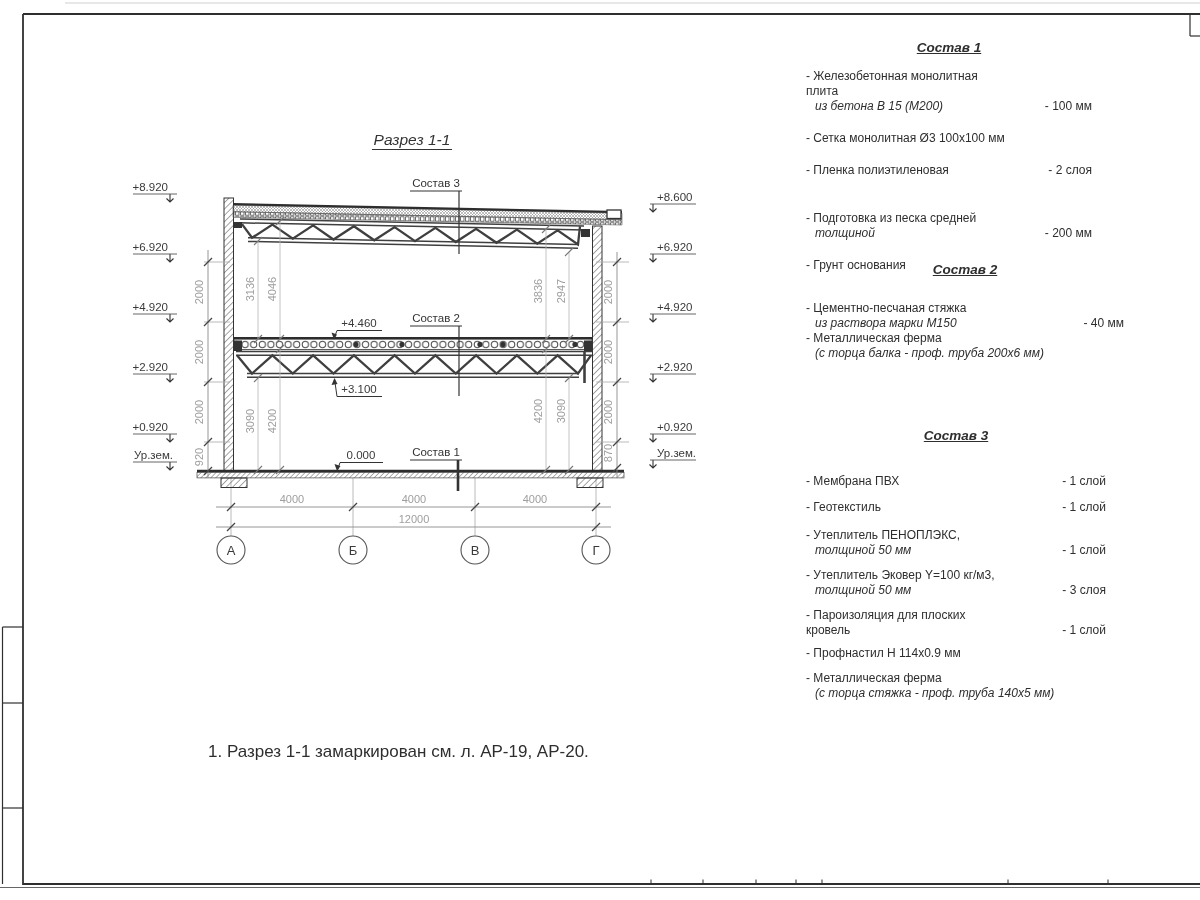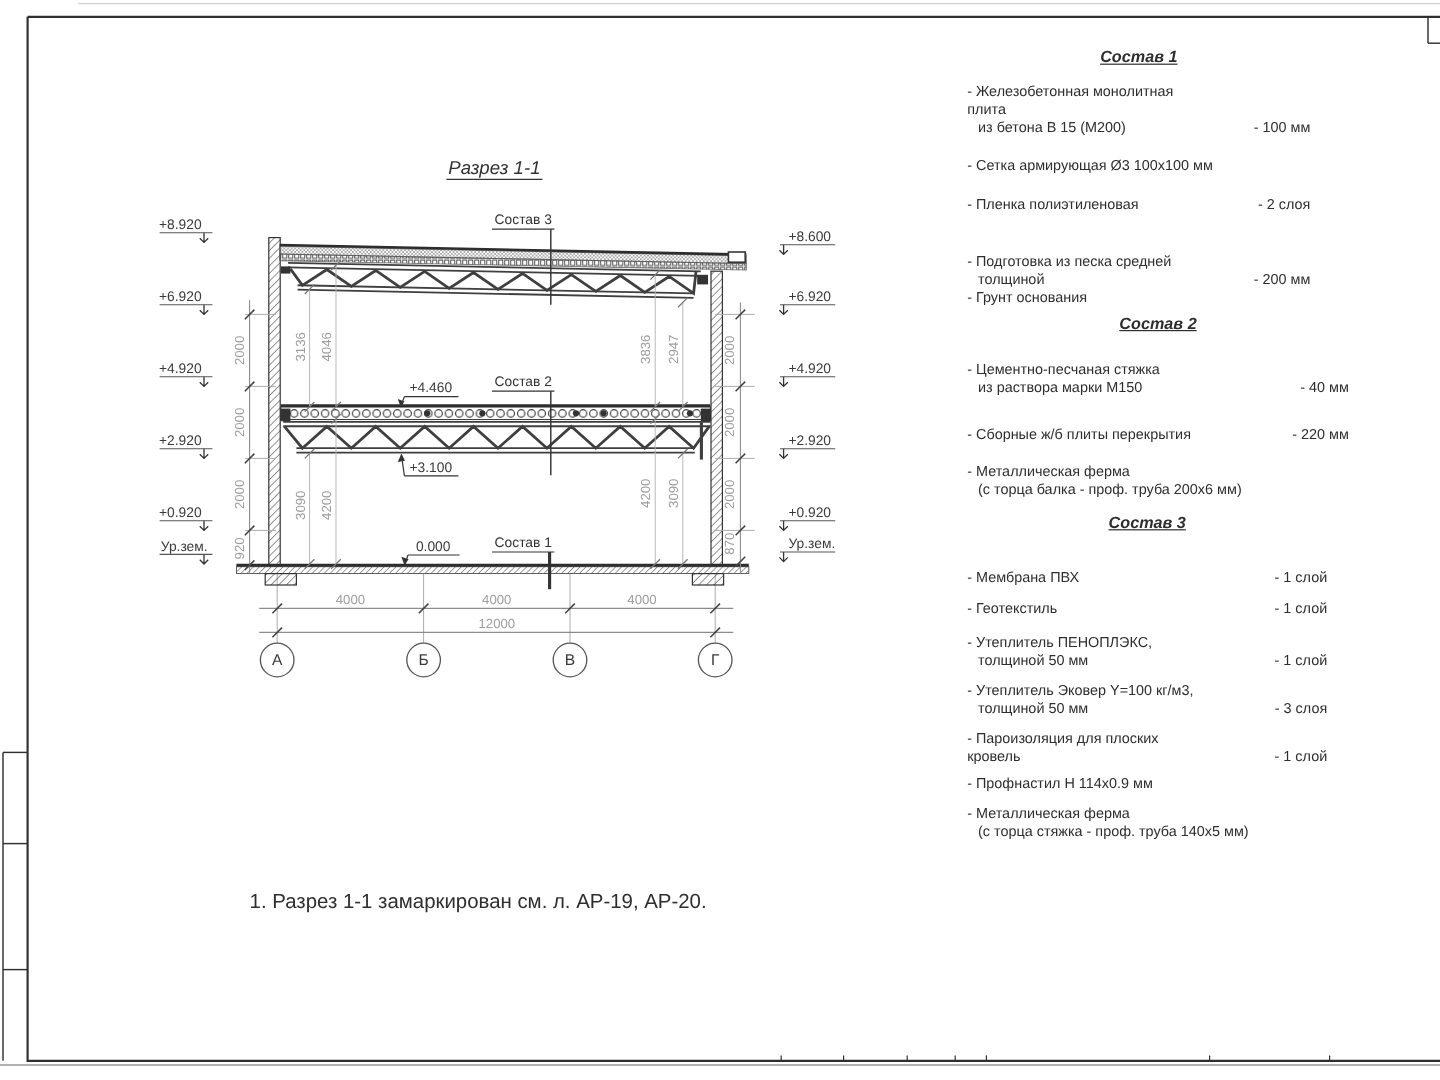--- a/index.html
+++ b/index.html
@@ -11,21 +11,21 @@
   .ttl{font-size:15.5px;font-style:italic;}
   .lbl{font-size:11.5px;}
   .elev{font-size:11.5px;fill:#3a3a3a;}
   .dim{font-size:11px;fill:#9e9e9e;}
   .ax{font-size:13px;fill:#3a3a3a;}
   
   .complist{position:absolute;color:#2e2e2e;font-size:12px;line-height:15px;}
   .complist h3{margin:0;font-size:13.5px;font-style:italic;font-weight:bold;
                text-align:center;text-decoration:underline;}
   .citem{display:flex;justify-content:space-between;align-items:flex-end;gap:42px;}
-  .ctext .l2{padding-left:9px;}
+  .ctext .l2{padding-left:9px;font-style:italic;}
   .cval{white-space:nowrap;padding-left:8px;}
   .note{position:absolute;left:208px;top:742px;font-size:17px;color:#2e2e2e;}
 </style>
 </head>
 <body>
 
 <div id="sheet">
 
 <svg id="dwg" width="1200" height="900" viewBox="0 0 1200 900">
   <defs>
@@ -336,58 +336,52 @@
     <div style="height:14px"></div>
     <div class="citem" style="margin-bottom:17px">
       <div class="ctext">
           <div>- Железобетонная  монолитная плита</div>
           <div class="l2">из бетона В 15 (М200)</div>
         </div>
       <div class="cval">- 100 мм</div>
     </div>
     <div class="citem" style="margin-bottom:17px">
       <div class="ctext">
-          <div>- Сетка армирующая Ø3 100x100 мм</div>
+          <div>- Сетка монолитная Ø3 100x100 мм</div>
         </div>
     </div>
     <div class="citem" style="margin-bottom:33px">
       <div class="ctext">
           <div>- Пленка полиэтиленовая</div>
         </div>
       <div class="cval">-  2 слоя</div>
     </div>
-    <div class="citem" style="">
+    <div class="citem" style="margin-bottom:17px">
       <div class="ctext">
           <div>- Подготовка из песка средней</div>
           <div class="l2">толщиной</div>
         </div>
       <div class="cval">- 200 мм</div>
     </div>
     <div class="citem">
       <div class="ctext">
           <div>- Грунт основания</div>
         </div>
     </div>
   </div>
 
   <div class="complist" style="left:806px;top:262px;width:318px;">
     <h3>Состав 2</h3>
     <div style="height:24px"></div>
-    <div class="citem" style="margin-bottom:24px">
+    <div class="citem" style="margin-bottom:0">
       <div class="ctext">
           <div>- Цементно-песчаная стяжка</div>
           <div class="l2">из раствора марки М150</div>
         </div>
       <div class="cval">- 40 мм</div>
-    </div>
-    <div class="citem" style="margin-bottom:16px">
-      <div class="ctext">
-          <div>- Сборные ж/б плиты перекрытия</div>
-        </div>
-      <div class="cval">- 220 мм</div>
     </div>
     <div class="citem">
       <div class="ctext">
           <div>- Металлическая ферма</div>
           <div class="l2">(с торца балка - проф. труба 200x6 мм)</div>
         </div>
     </div>
   </div>
 
   <div class="complist" style="left:806px;top:428px;width:300px;">

